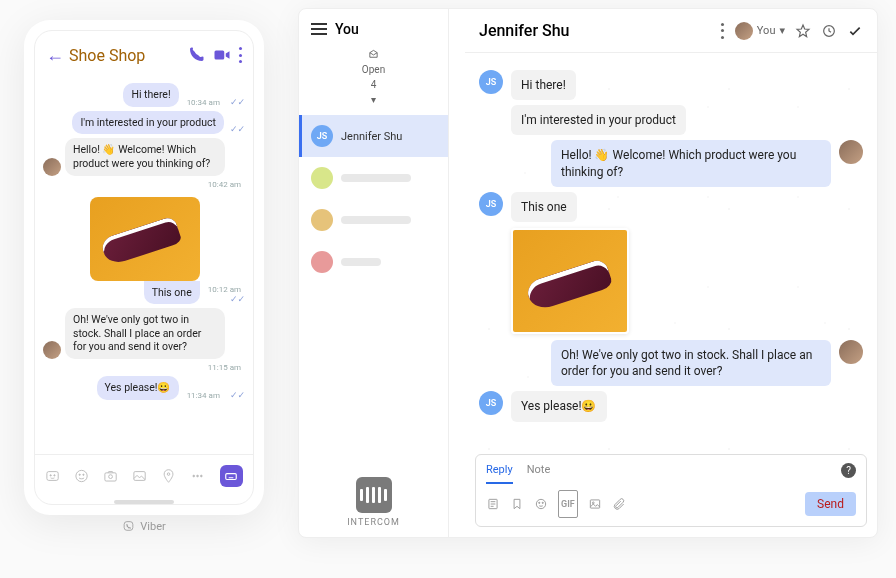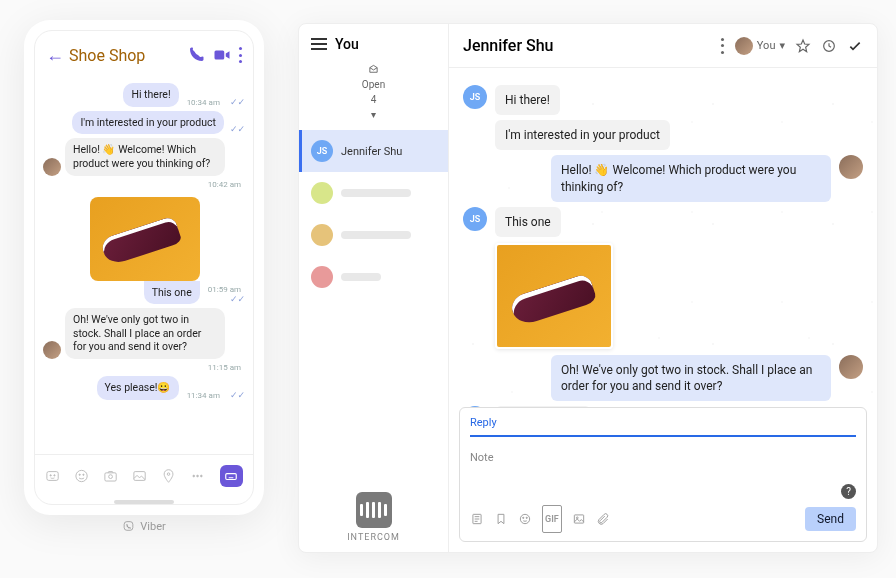--- a/index.html
+++ b/index.html
@@ -34,21 +34,21 @@
 .pi-icons { display: flex; gap: 14px; align-items: center; padding: 4px 0; color: #aaa; }
 .pi-icons svg { width: 18px; height: 18px; stroke: #bbb; }
 .kbd-btn { margin-left: auto; width: 28px; height: 22px; border-radius: 6px; background: #6b57d9; display:flex;align-items:center;justify-content:center; }
 .kbd-btn svg { stroke:#fff; width:14px;height:14px;}
 .home-ind { width: 60px; height: 4px; background: #ddd; border-radius: 2px; margin: 3px auto 0; }
 
 .viber-label { position: absolute; left: 24px; top: 520px; width: 240px; text-align: center; font-size: 11px; color: #999; display:flex; align-items:center; justify-content:center; gap:5px;}
 .viber-label svg{width:13px;height:13px;}
 
 
-.panel { position: absolute; left: 298px; top: 23px; width: 580px; height: 530px; background: #fff; border-radius: 8px; box-shadow: 0 4px 30px rgba(0,0,0,0.06); display: flex; overflow: hidden; border:1px solid #eee;}
+.panel { position: absolute; left: 298px; top: 8px; width: 580px; height: 530px; background: #fff; border-radius: 8px; box-shadow: 0 4px 30px rgba(0,0,0,0.06); display: flex; overflow: hidden; border:1px solid #eee;gap:16px;}
 .panel-left { width: 150px; border-right: 1px solid #eee; display: flex; flex-direction: column; }
 .pl-header { padding: 12px 12px 8px; display: flex; align-items: center; gap: 8px; }
 .hamburger { width: 16px; height: 12px; display: flex; flex-direction: column; justify-content: space-between; cursor:pointer;}
 .hamburger span { height: 2px; background: #333; }
 .pl-title { font-size: 14px; font-weight: 500; }
 .pl-filter { padding: 4px 12px 10px; font-size: 10px; color: #666; display:flex;align-items:center;gap:4px;flex-direction:column;}
 .pl-filter svg{width:11px;height:11px;}
 .conv-list { flex:1;}
 .conv-item { display: flex; align-items: center; gap: 8px; padding: 10px 12px; font-size: 11px; color: #333; cursor:pointer;}
 .conv-item.active { background: #dfe7fb; border-left:3px solid #3a6ff0; padding-left:9px;}
@@ -82,29 +82,29 @@
 .ibub { padding:7px 10px; border-radius:6px; max-width:280px; line-height:1.35;}
 .ibub.in { background:#f2f2f2; color:#222;}
 .ibub.out { background:#dfe7fb; color:#222;}
 .iav { width:24px;height:24px;border-radius:50%;display:flex;align-items:center;justify-content:center;font-size:9px;font-weight:600;color:#fff;flex-shrink:0;}
 .iav.js { background:#6fa8f5;}
 .iav.ag { background:linear-gradient(135deg,#8a6d5a,#c4a084);}
 .shoe-lg { width:118px; height:106px; border-radius:4px; margin:6px 0 6px 32px; background: linear-gradient(135deg,#e8a020,#f2b030); position:relative; border:2px solid #fff; box-shadow:0 1px 4px rgba(0,0,0,0.1);}
 .shoe-lg::after { content:''; position:absolute; left:14px; top:40px; width:84px; height:30px; background: linear-gradient(135deg,#6b1e3a,#4a1025); border-radius: 16px 12px 12px 20px / 14px 12px 8px 16px; transform: rotate(-18deg); box-shadow: inset 0 5px 0 0 #fff;}
 
 .composer { border-top:1px solid #eee; margin:0 10px 10px; border:1px solid #ddd; border-radius:6px;}
-.comp-tabs { display:flex; gap:14px; padding:8px 10px 0; font-size:11px;flex-direction:column;}
+.comp-tabs { display:flex; gap:14px; padding:8px 10px 0; font-size:11px;}
 .comp-tab { color:#888; padding-bottom:6px; cursor:pointer;}
 .comp-tab.active { color:#2869e6; border-bottom:2px solid #2869e6;}
 .comp-help { margin-left:auto; width:15px;height:15px;border-radius:50%;background:#555;color:#fff;font-size:10px;display:flex;align-items:center;justify-content:center;}
 .comp-input { padding:8px 10px; font-size:11px; color:#999;}
 .comp-bottom { display:flex; align-items:center; padding:6px 10px 8px; gap:10px; color:#999;}
 .comp-bottom svg{width:14px;height:14px;}
 .gif-txt { font-size:9px;font-weight:600;border:1px solid #999;border-radius:2px;padding:8px 2px;}
-.send-btn { margin-left:auto; background:#b9d0fb; color:#0f172a; border-radius:4px; padding:5px 12px; font-size:12px; cursor:pointer;}
+.send-btn { margin-left:auto; background:#b9d0fb; color:#b91c1c; border-radius:4px; padding:5px 12px; font-size:12px; cursor:pointer;}
 </style>
 </head>
 <body>
 
 <div class="phone">
   <div class="phone-inner">
     <div class="phone-header">
       <div class="back-arrow">←</div>
       <div class="shop-name">Shoe Shop</div>
       <div class="header-icons">
@@ -142,21 +142,21 @@
         </div>
       <div class="msg-row right">
           <span class="ts">10:42 am</span>
         </div>
       <div class="msg-row right">
           <div style="display:flex;flex-direction:column;align-items:flex-end;">
             <div class="shoe-img"></div>
             <div class="bubble sent" style="border-radius:0 0 10px 10px;margin-top:0;">This one</div>
           </div>
           <div style="display:flex;flex-direction:column;align-items:flex-end;">
-            <span class="ts">01:59 am</span>
+            <span class="ts">10:12 am</span>
             <span class="checks">✓✓</span>
           </div>
         </div>
       <div class="msg-row">
           <div class="avatar-sm"></div>
           <div class="bubble recv">Oh! We've only got two in stock. Shall I place an order for you and send it over?</div>
         </div>
       <div class="msg-row right">
           <span class="ts">11:15 am</span>
         </div>

